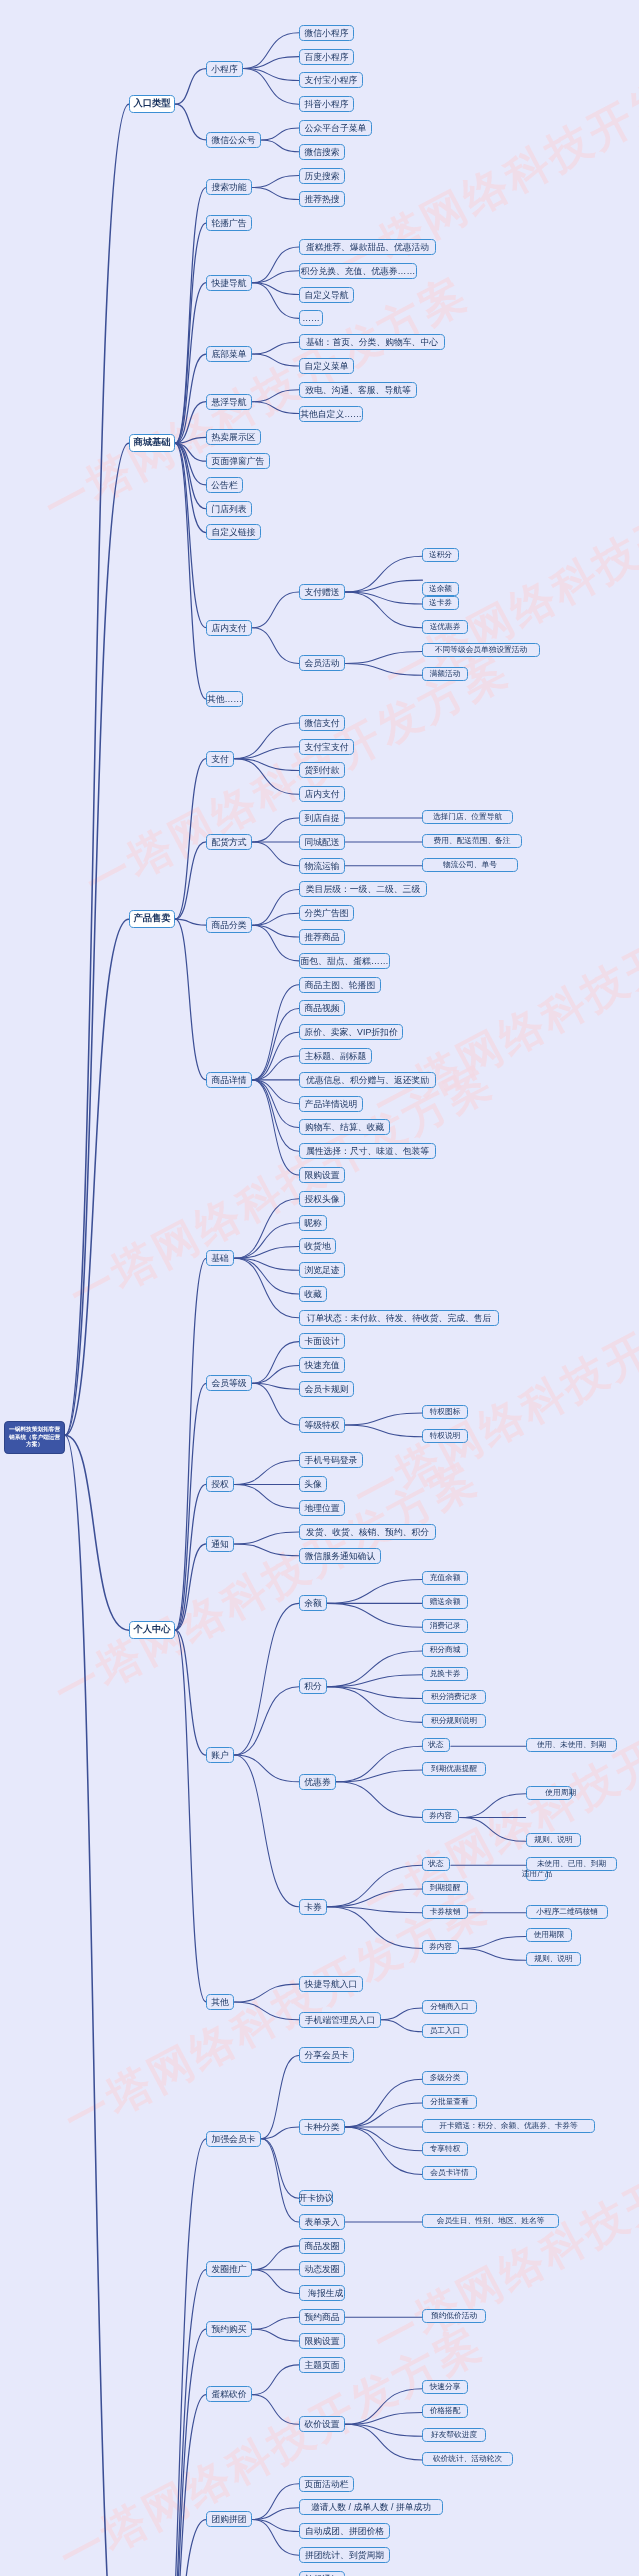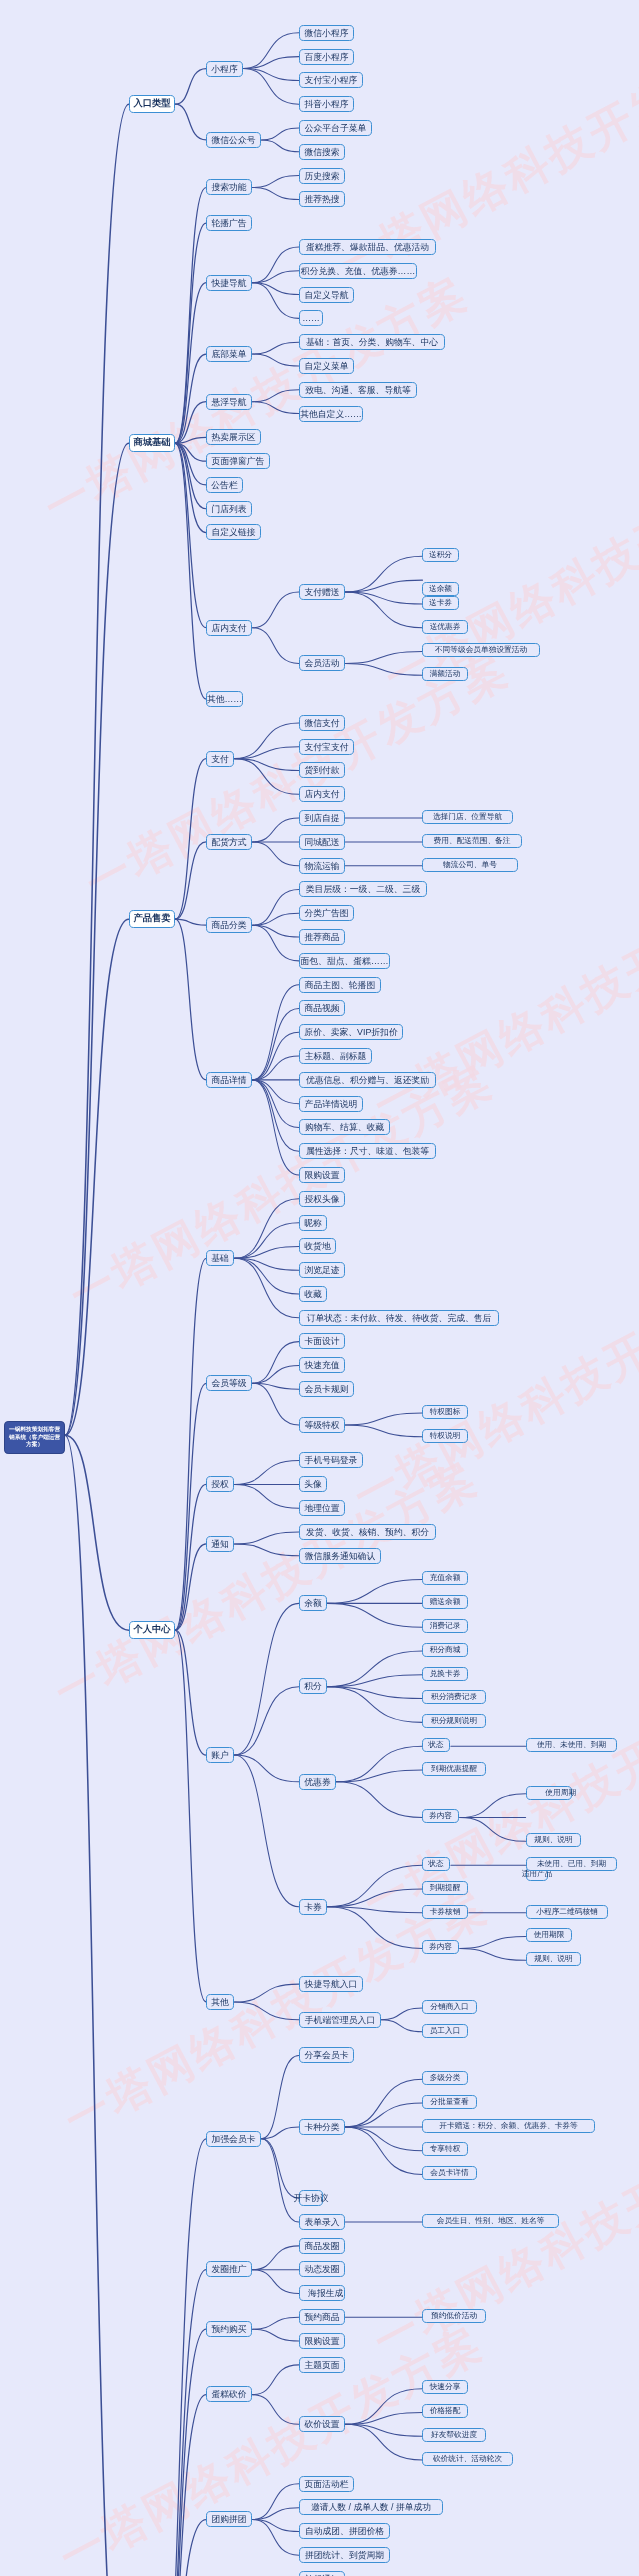--- a/index.html
+++ b/index.html
@@ -439,21 +439,21 @@
       <div class="node small" style="left: 422px; width: 55px; top: 2000px;">分销商入口</div>
       <div class="node small" style="left: 422px; width: 46px; top: 2024px;">员工入口</div>
       <div class="node" style="left: 206px; width: 55px; top: 2131px;">加强会员卡</div>
       <div class="node" style="left: 299px; width: 55px; top: 2047px;">分享会员卡</div>
       <div class="node" style="left: 299px; width: 46px; top: 2119px;">卡种分类</div>
       <div class="node small" style="left: 422px; width: 46px; top: 2071px;">多级分类</div>
       <div class="node small" style="left: 422px; width: 55px; top: 2095px;">分批量查看</div>
       <div class="node small" style="left: 422px; width: 173px; top: 2119px;">开卡赠送：积分、余额、优惠券、卡券等</div>
       <div class="node small" style="left: 422px; width: 46px; top: 2142px;">专享特权</div>
       <div class="node small" style="left: 422px; width: 55px; top: 2166px;">会员卡详情</div>
-      <div class="node" style="left: 299px; width: 24px; top: 2190px;">开卡协议</div>
+      <div class="node" style="left: 299px; width: 34px; top: 2190px;">开卡协议</div>
       <div class="node" style="left: 299px; width: 46px; top: 2214px;">表单录入</div>
       <div class="node small" style="left: 422px; width: 137px; top: 2214px;">会员生日、性别、地区、姓名等</div>
       <div class="node" style="left: 206px; width: 46px; top: 2261px;">发圈推广</div>
       <div class="node" style="left: 299px; width: 46px; top: 2238px;">商品发圈</div>
       <div class="node" style="left: 299px; width: 46px; top: 2261px;">动态发圈</div>
       <div class="node" style="left: 299px; width: 46px; top: 2285px; padding-left: 12px;">海报生成</div>
       <div class="node" style="left: 206px; width: 46px; top: 2321px;">预约购买</div>
       <div class="node" style="left: 299px; width: 46px; top: 2309px;">预约商品</div>
       <div class="node small" style="left: 422px; width: 64px; top: 2309px;">预约低价活动</div>
       <div class="node" style="left: 299px; width: 46px; top: 2333px;">限购设置</div>

